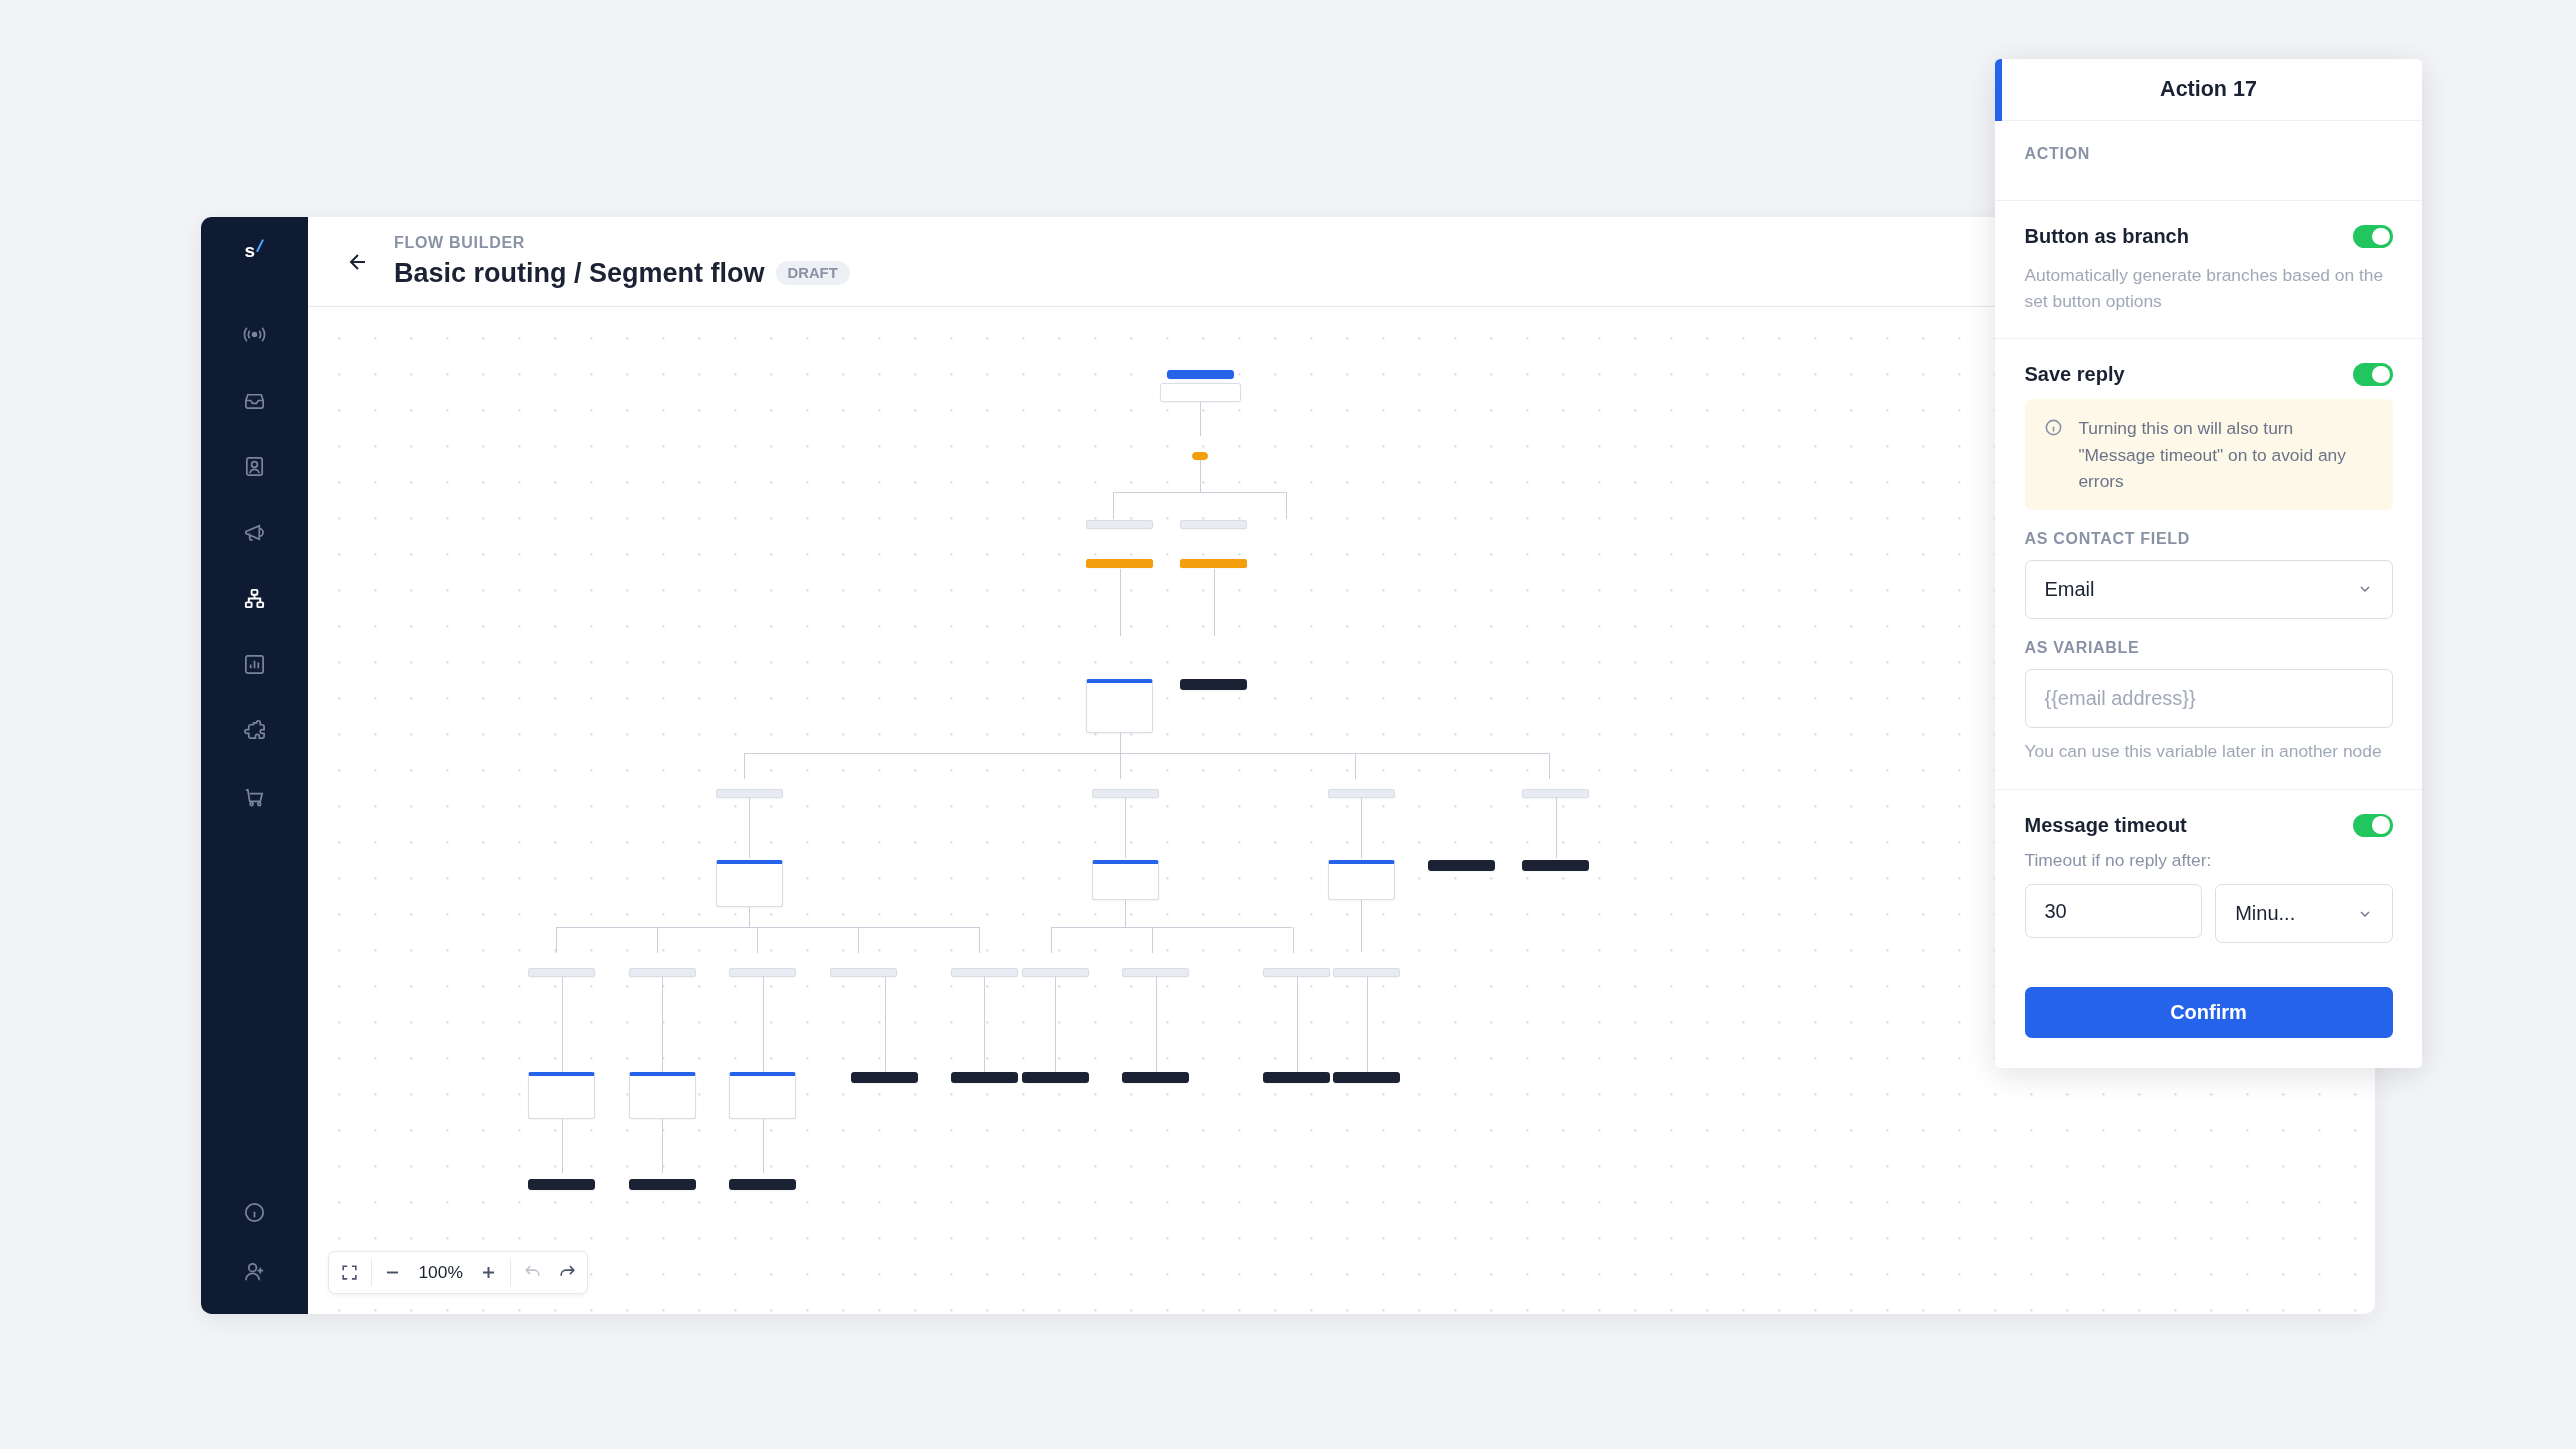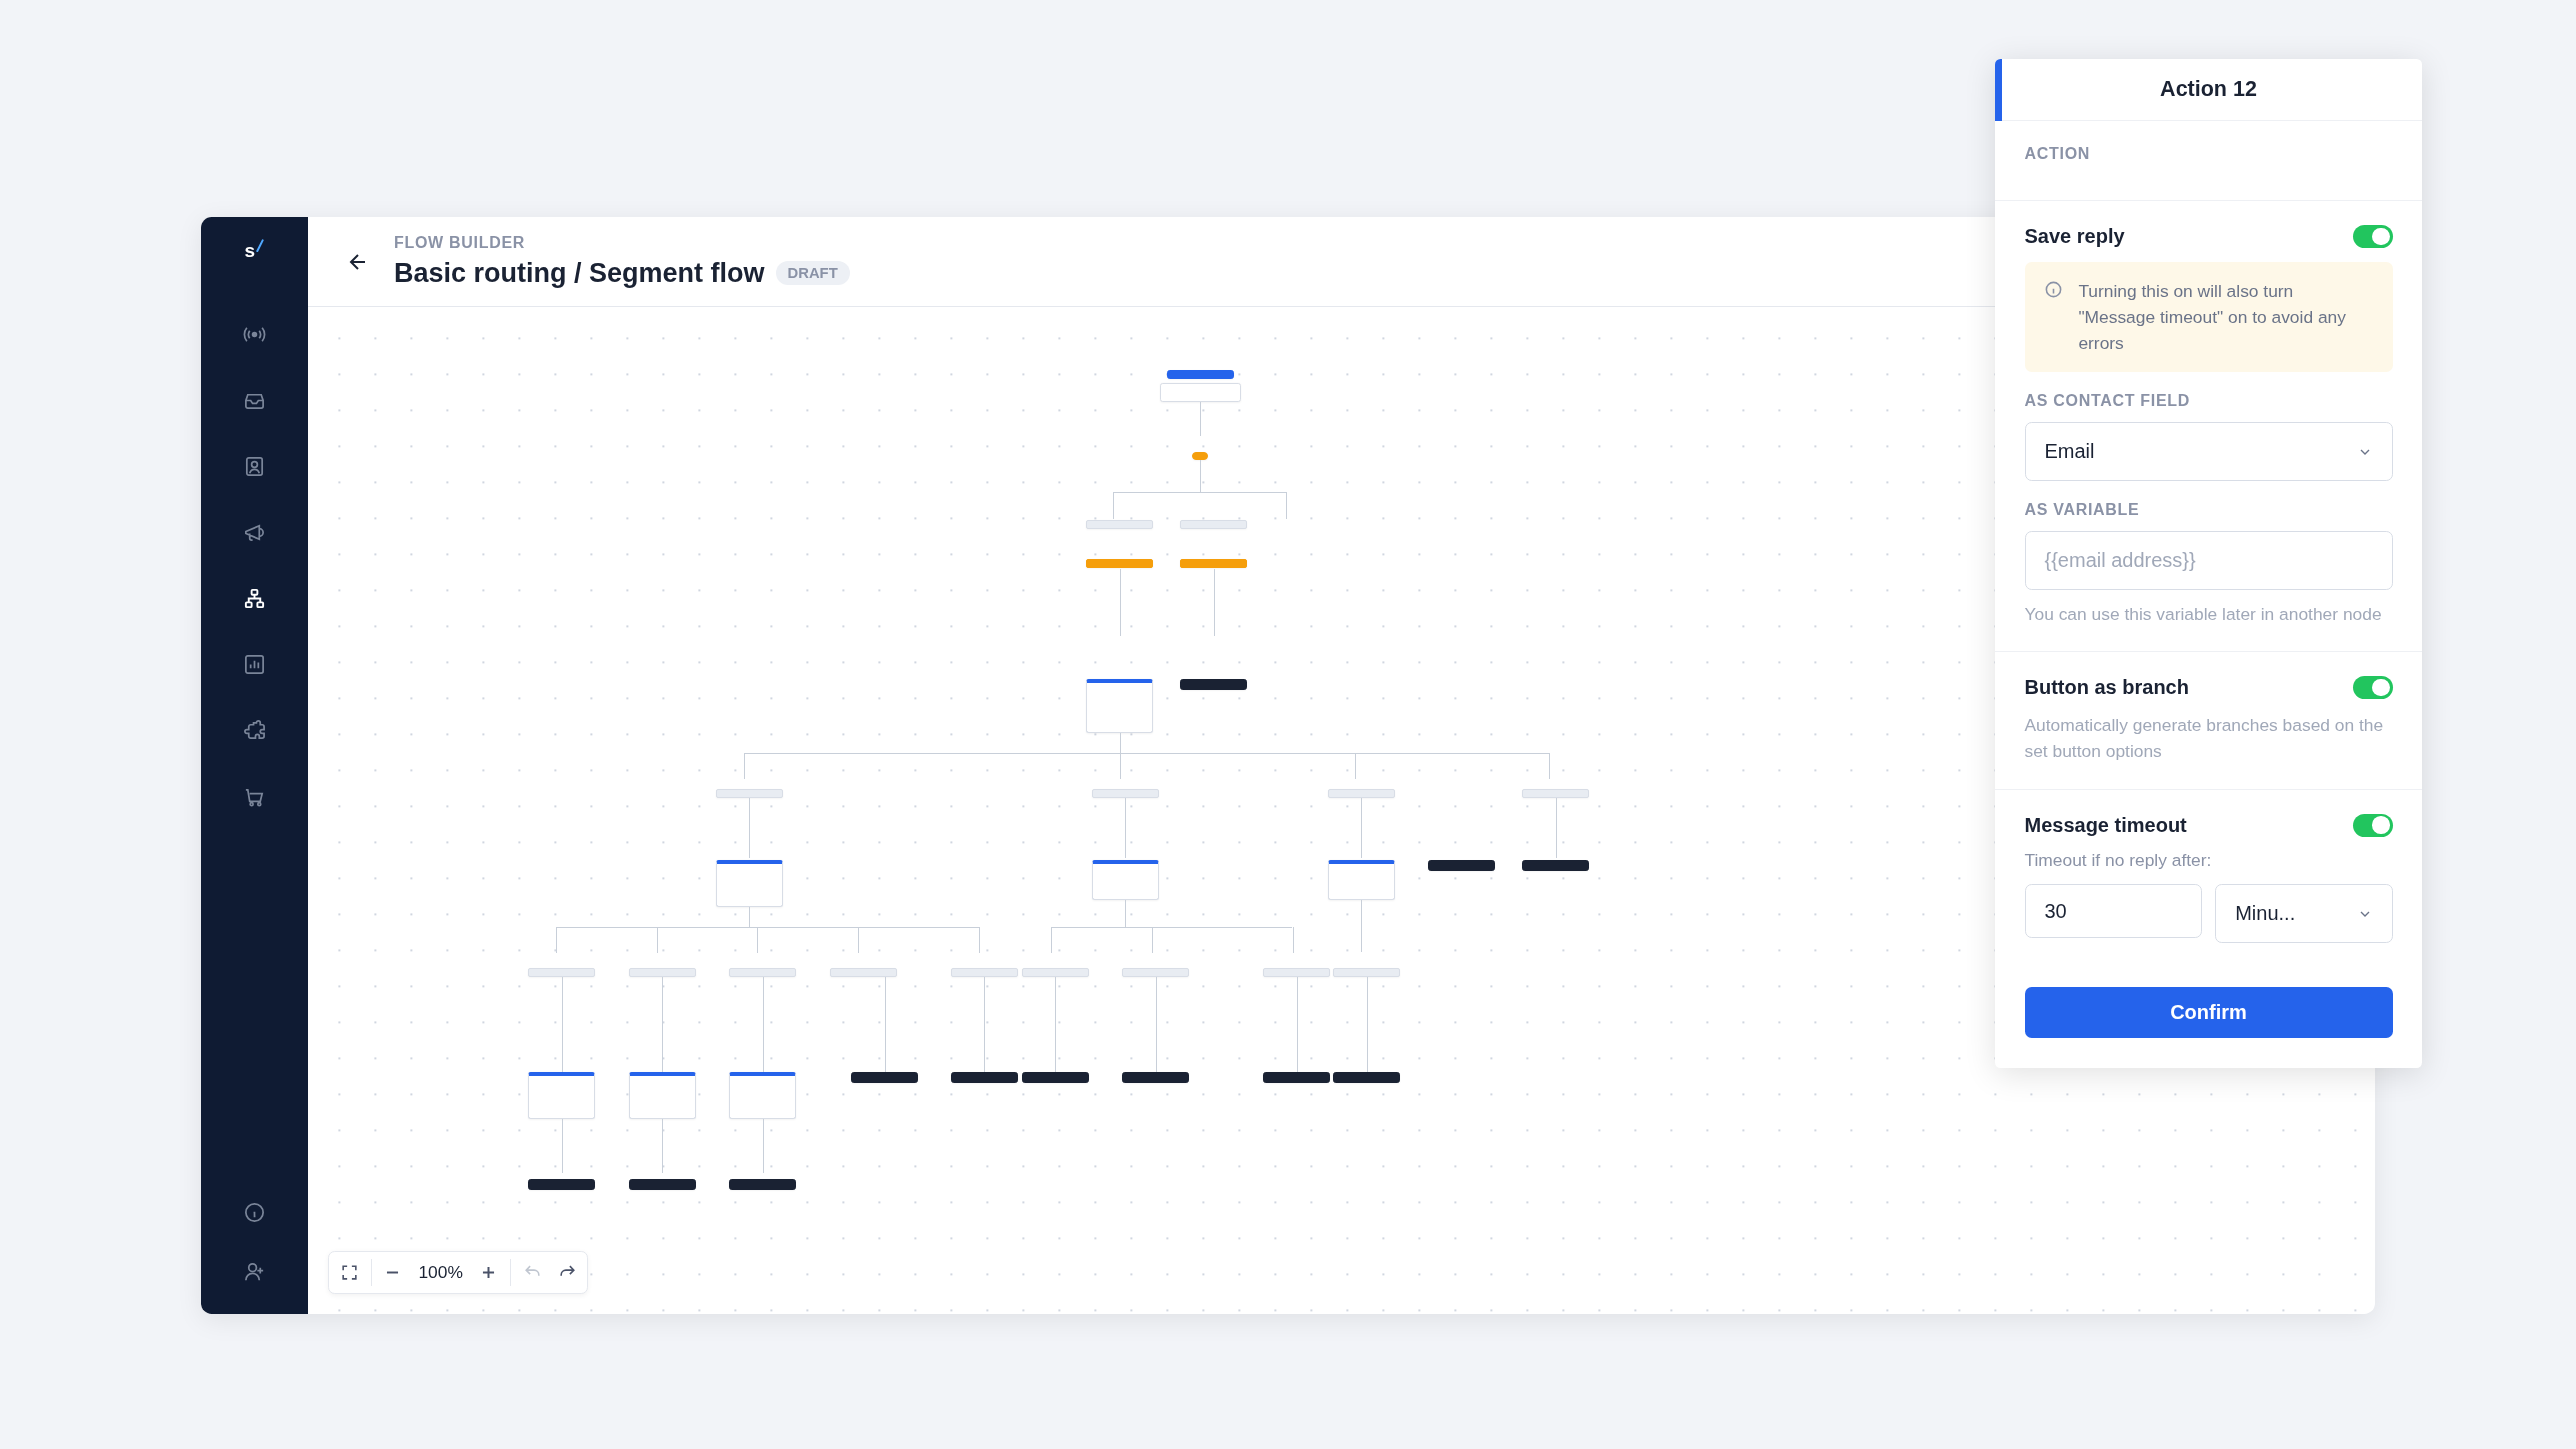--- a/index.html
+++ b/index.html
@@ -297,26 +297,34 @@
             </svg>
           </div>
       </div>
     </div>
   </div>
 </div>
 
 <div class="panel">
   <div class="panel-accent"></div>
   <div class="panel-header">
-    <div class="panel-title">Action 12</div>
+    <div class="panel-title">Action 17</div>
   </div>
   <div class="panel-body">
 
     <div class="section">
       <div class="section-label">ACTION</div>
+    </div>
+
+    <div class="section">
+      <div class="toggle-row">
+        <div class="toggle-label">Button as branch</div>
+        <div class="toggle"></div>
+      </div>
+      <div class="help-text">Automatically generate branches based on the set button options</div>
     </div>
 
     <div class="section">
       <div class="toggle-row">
         <div class="toggle-label">Save reply</div>
         <div class="toggle"></div>
       </div>
       <div class="info-box">
         <div class="info-icn">
             <svg width="19" height="19" viewBox="0 0 24 24" fill="none" stroke="currentColor" stroke-width="2">
@@ -333,28 +341,20 @@
             <path d="M6 9l6 6 6-6"></path>
           </svg>
       </div>
       <div class="sub-label">AS VARIABLE</div>
       <div class="input-box">
         <span>{{email address}}</span>
       </div>
       <div class="var-hint">You can use this variable later in another node</div>
     </div>
 
-    <div class="section">
-      <div class="toggle-row">
-        <div class="toggle-label">Button as branch</div>
-        <div class="toggle"></div>
-      </div>
-      <div class="help-text">Automatically generate branches based on the set button options</div>
-    </div>
-
     <div class="section" style="border-bottom:none">
       <div class="toggle-row">
         <div class="toggle-label">Message timeout</div>
         <div class="toggle"></div>
       </div>
       <div class="timeout-label">Timeout if no reply after:</div>
       <div class="timeout-row">
         <div class="timeout-num">
             <span>30</span>
           </div>

